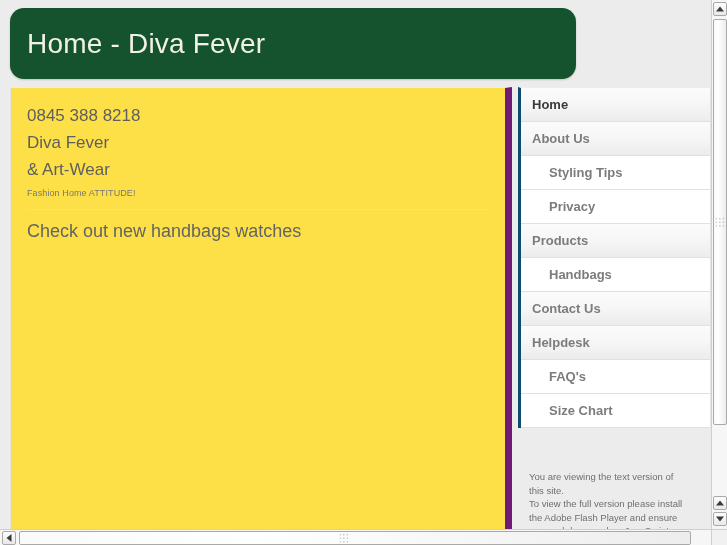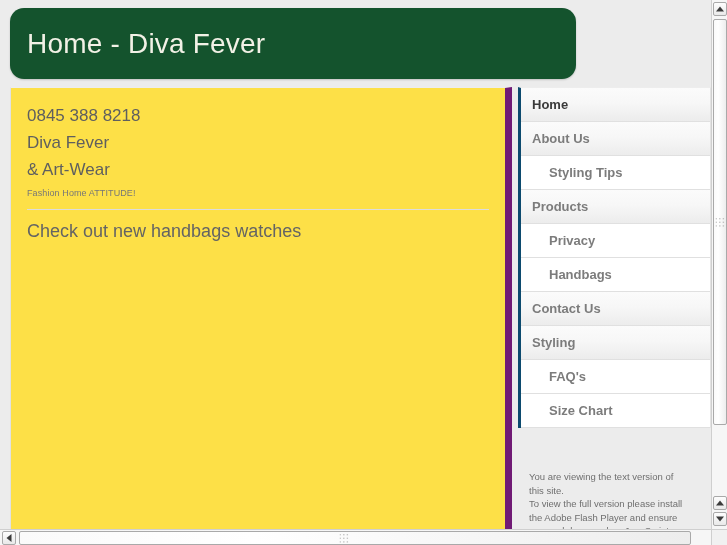--- a/index.html
+++ b/index.html
@@ -207,25 +207,25 @@
       <div id="tagline">Fashion Home ATTITUDE!</div>
     </div>
     <div id="content-divider"></div>
     <div id="promo-heading">Check out new handbags watches</div>
   </div>
 
   <div id="nav-panel">
     <div class="nav-item level-1 active">Home</div>
     <div class="nav-item level-1">About Us</div>
     <div class="nav-item level-2">Styling Tips</div>
+    <div class="nav-item level-2">Privacy</div>
     <div class="nav-item level-1">Products</div>
-    <div class="nav-item level-2">Privacy</div>
     <div class="nav-item level-2">Handbags</div>
     <div class="nav-item level-1">Contact Us</div>
-    <div class="nav-item level-1">Styling</div>
+    <div class="nav-item level-1">Helpdesk</div>
     <div class="nav-item level-2">FAQ's</div>
     <div class="nav-item level-2">Size Chart</div>
   </div>
 
   <div id="nav-footer">
     <p>You are viewing the text version of</p>
     <p>this site.</p>
     <p>To view the full version please install</p>
     <p>the Adobe Flash Player and ensure</p>
     <p>your web browser has JavaScript</p>

